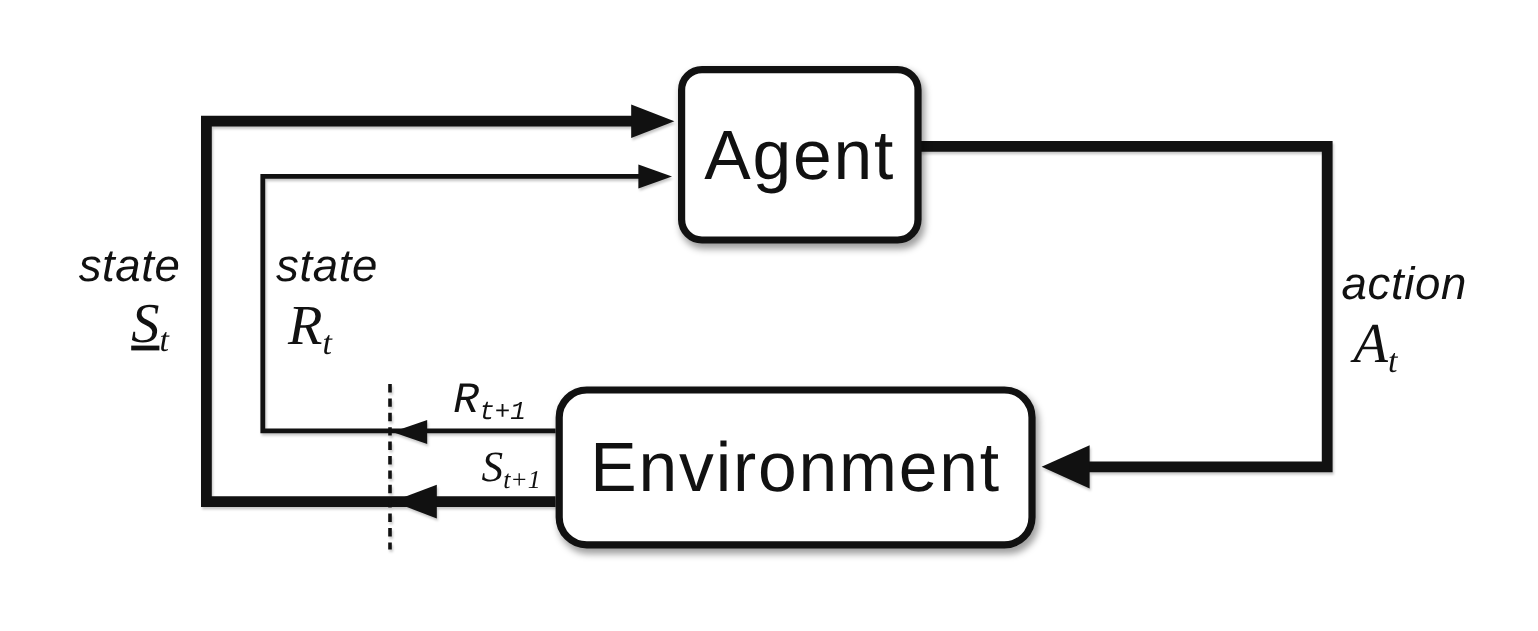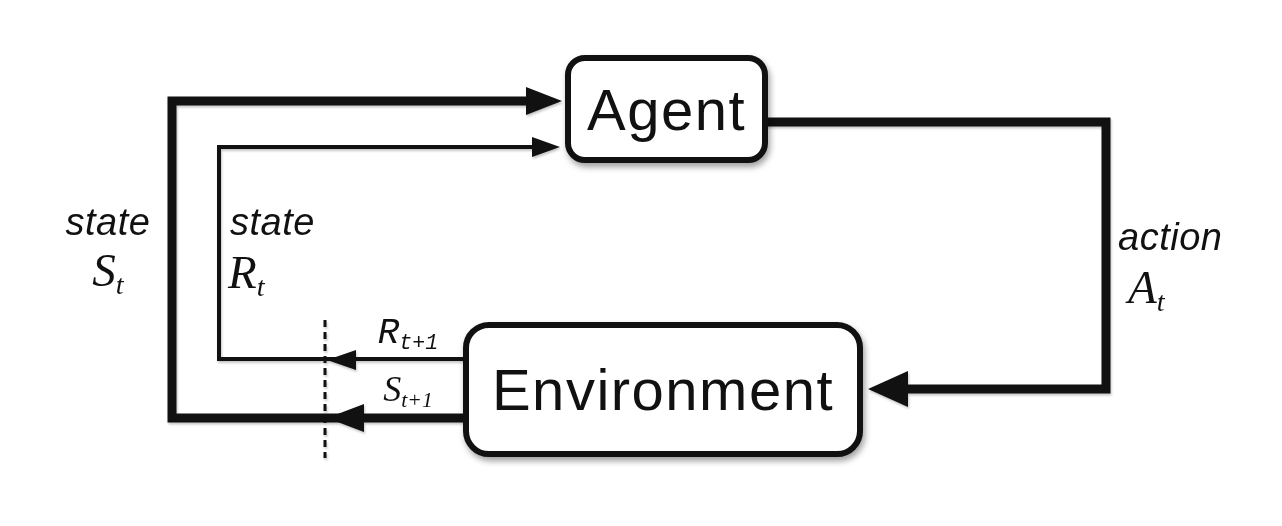--- a/index.html
+++ b/index.html
@@ -36,21 +36,21 @@
     display: flex;
     align-items: center;
     justify-content: center;
     box-shadow: 2px 4px 6px rgba(0,0,0,0.38);
     color: var(--ink, #111);
     font-size: 58px;
     letter-spacing: 1.5px;
   }
   #agent-box {
     left: 565px; top: 55px;
-    width: 203px; height: 108px;
+    width: 203px; height: 148px;
     border-radius: 20px;
   }
   #env-box {
     left: 463px; top: 322px;
     width: 400px; height: 135px;
     border-radius: 26px;
   }
   
   .label {
     position: absolute;
@@ -104,34 +104,34 @@
 
   <div class="node" id="agent-box">
     <span>Agent</span>
   </div>
 
   <div class="node" id="env-box">
     <span>Environment</span>
   </div>
 
   <div class="label centered" style="left:43px; top:203px; width:130px;">state</div>
-  <div class="math centered" style="left:43px; top:247px; width:130px;">
+  <div class="math centered" style="left:60px; top:247px; width:130px;text-decoration:underline;">
     <span>S</span><span class="msub">t</span>
   </div>
 
   <div class="label" style="left:230px; top:203px;">state</div>
-  <div class="math" style="left:228px; top:249px;">
+  <div class="math" style="left:240px; top:249px;">
     <span>R</span><span class="msub">t</span>
   </div>
 
   <div class="label" style="left:1118px; top:218px;">action</div>
   <div class="math" style="left:1128px; top:264px;">
     <span>A</span><span class="msub">t</span>
   </div>
 
   <div class="math small centered" style="left:348px; top:316px; width:120px;font-family:Liberation Mono, monospace;">
     <span>R</span><span class="msub">t+1</span>
   </div>
-  <div class="math small centered" style="left:348px; top:371px; width:120px;">
+  <div class="math small centered" style="left:366px; top:371px; width:120px;">
     <span>S</span><span class="msub">t+1</span>
   </div>
 
 </div>
 
 </body></html>

